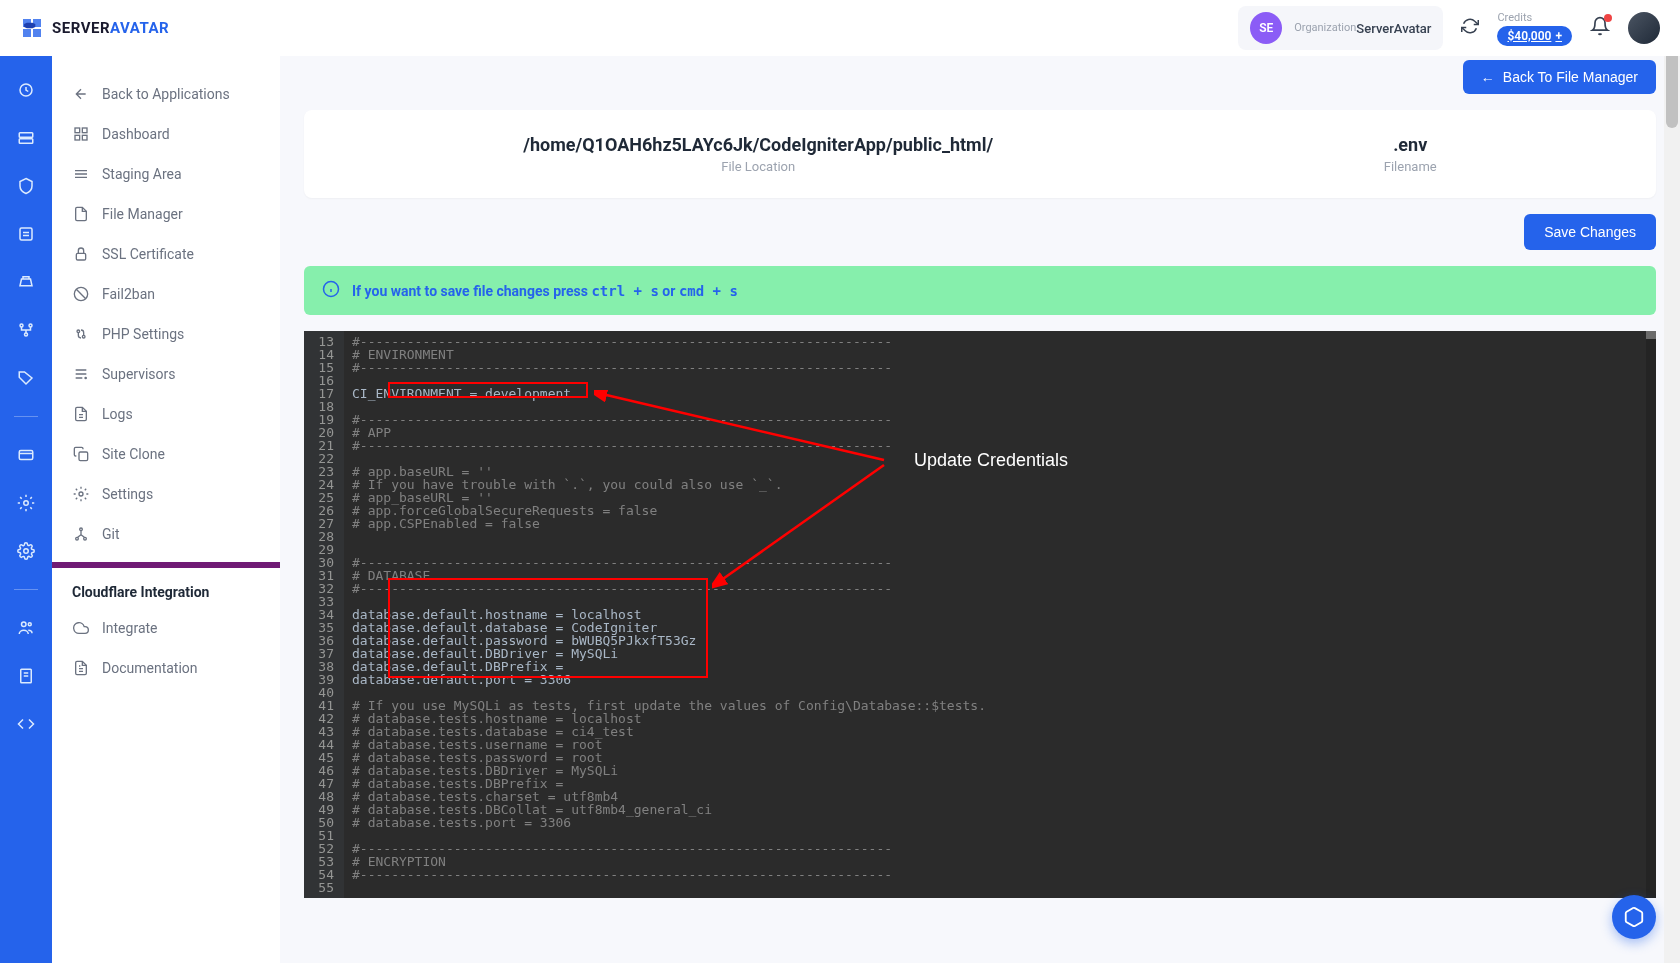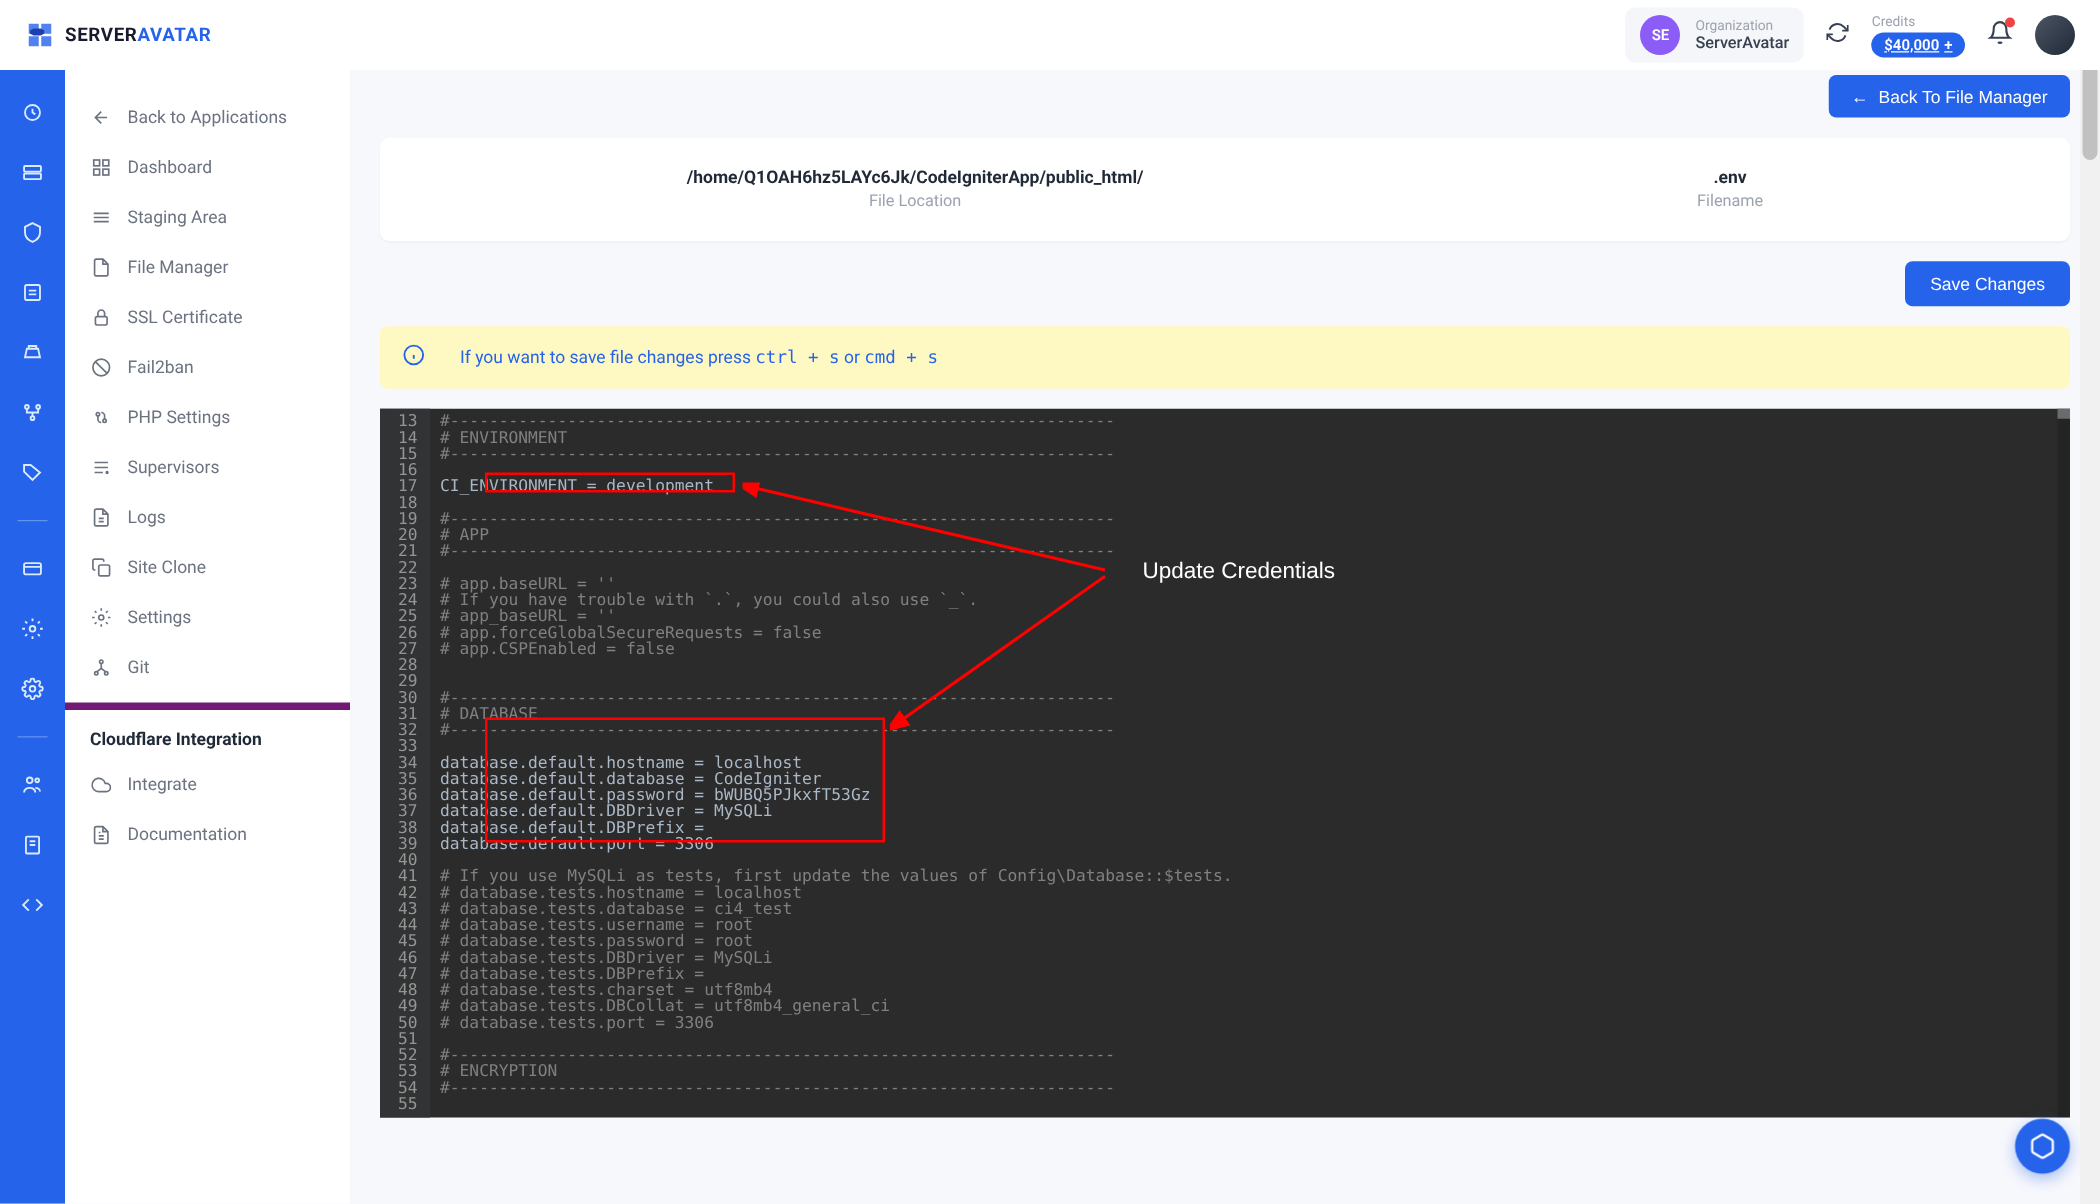--- a/index.html
+++ b/index.html
@@ -5,21 +5,21 @@
 * { margin: 0; padding: 0; box-sizing: border-box; }
 body { font-family: -apple-system, BlinkMacSystemFont, "Segoe UI", Roboto, sans-serif; background: #f7f8fc; overflow-x: hidden; }
 .header { height: 56px; background: #fff; display: flex; align-items: center; justify-content: space-between; padding: 0 20px; position: relative; z-index: 10; gap: 40px; }
 .logo { display: flex; align-items: center; gap: 8px; }
 .logo-icon { width: 24px; height: 24px; }
 .logo-text { font-weight: 700; color: #1a1a2e; font-size: 15px; letter-spacing: 0.5px; }
 .logo-text .accent { color: #2563eb; }
 .header-right { display: flex; align-items: center; gap: 18px; }
 .org-box { display: flex; align-items: center; gap: 12px; background: #f5f6fa; border-radius: 8px; padding: 6px 12px; }
 .org-avatar { width: 32px; height: 32px; border-radius: 50%; background: #8b5cf6; color: #fff; display: flex; align-items: center; justify-content: center; font-size: 12px; font-weight: 600; }
-.org-info { display: flex; flex-direction: column; }
+.org-info { display: flex; flex-direction: row; }
 .org-label { font-size: 11px; color: #9ca3af; }
 .org-name { font-size: 13px; color: #374151; font-weight: 500; }
 .refresh-icon { color: #374151; cursor: pointer; }
 .credits-box { display: flex; flex-direction: column; gap: 2px; }
 .credits-label { font-size: 11px; color: #9ca3af; }
 .credits-badge { background: #2563eb; color: #fff; padding: 3px 10px; border-radius: 12px; font-size: 12px; font-weight: 600; display: flex; align-items: center; gap: 4px; text-decoration: underline; }
 .bell-icon { position: relative; color: #374151; cursor: pointer; }
 .bell-dot { position: absolute; top: -2px; right: -2px; width: 8px; height: 8px; background: #ef4444; border-radius: 50%; }
 .user-avatar { width: 32px; height: 32px; border-radius: 50%; background: #1f2937; overflow: hidden; cursor: pointer; }
 .user-avatar-inner { width: 100%; height: 100%; background: linear-gradient(135deg, #4b5563, #1f2937); }
@@ -29,25 +29,25 @@
 .icon-sidebar .divider { width: 24px; height: 1px; background: rgba(255,255,255,0.3); }
 .side-nav { width: 228px; background: #fff; padding: 18px 0; overflow-y: auto; }
 .side-nav-item { display: flex; align-items: center; gap: 12px; padding: 11px 20px; color: #6b7280; font-size: 14px; cursor: pointer; }
 .side-nav-item .nav-icon { width: 18px; height: 18px; display: flex; align-items: center; justify-content: center; flex-shrink: 0; }
 .side-nav-section { padding: 16px 20px 8px; font-size: 14px; font-weight: 700; color: #1f2937; border-top: 6px solid #701a75; margin-top: 8px; }
 .main { flex: 1; overflow-y: auto; padding: 0 24px 24px; position: relative; }
 .top-btn-row { display: flex; justify-content: flex-end; padding-top: 4px; }
 .back-btn { background: #2563eb; color: #fff; border: none; padding: 9px 18px; border-radius: 6px; font-size: 14px; cursor: pointer; display: flex; align-items: center; gap: 8px; }
 .info-card { background: #fff; border-radius: 8px; padding: 24px; margin-top: 16px; display: flex; justify-content: space-around; box-shadow: 0 1px 2px rgba(0,0,0,0.04); }
 .info-block { text-align: center; }
-.info-value { font-size: 14px; font-weight: 700; color: #1f2937; }
+.info-value { font-size: 18px; font-weight: 700; color: #1f2937; }
 .info-label { font-size: 13px; color: #9ca3af; margin-top: 4px; }
 .save-row { display: flex; justify-content: flex-end; margin-top: 16px; }
 .save-btn { background: #2563eb; color: #fff; border: none; padding: 10px 20px; border-radius: 6px; font-size: 14px; font-weight: 500; cursor: pointer; }
-.hint-box { background: #fef9c3; border-radius: 6px; padding: 14px 18px; margin-top: 16px; display: flex; align-items: center; gap: 28px; color: #2563eb; font-size: 14px; }
+.hint-box { background: #86efac; border-radius: 6px; padding: 14px 18px; margin-top: 16px; display: flex; align-items: center; gap: 12px; color: #2563eb; font-size: 14px; font-weight: bold; }
 .hint-box code { background: transparent; font-family: ui-monospace, monospace; }
 .editor { margin-top: 16px; background: #2b2b2b; border-radius: 0; min-height: 560px; display: flex; font-family: ui-monospace, "SF Mono", Menlo, Consolas, monospace; font-size: 13px; line-height: 1.0; position: relative; }
 .gutter { background: #313335; color: #959694; text-align: right; padding: 4px 10px 4px 8px; user-select: none; min-width: 40px; }
 .gutter div { height: 13px; }
 .code-area { flex: 1; padding: 4px 8px; color: #a9b7c6; position: relative; }
 .code-area .line { white-space: pre; height: 13px; }
 .code-area .comment { color: #808080; }
 .editor-scrollbar { position: absolute; right: 0; top: 0; width: 10px; height: 100%; background: rgba(0,0,0,0.15); }
 .editor-scrollbar-thumb { position: absolute; right: 0; top: 0; width: 10px; height: 8px; background: #6b6b6b; }
 .annotation-box1 { position: absolute; border: 2px solid #ff0000; left: 44px; top: 51px; width: 200px; height: 16px; pointer-events: none; }

